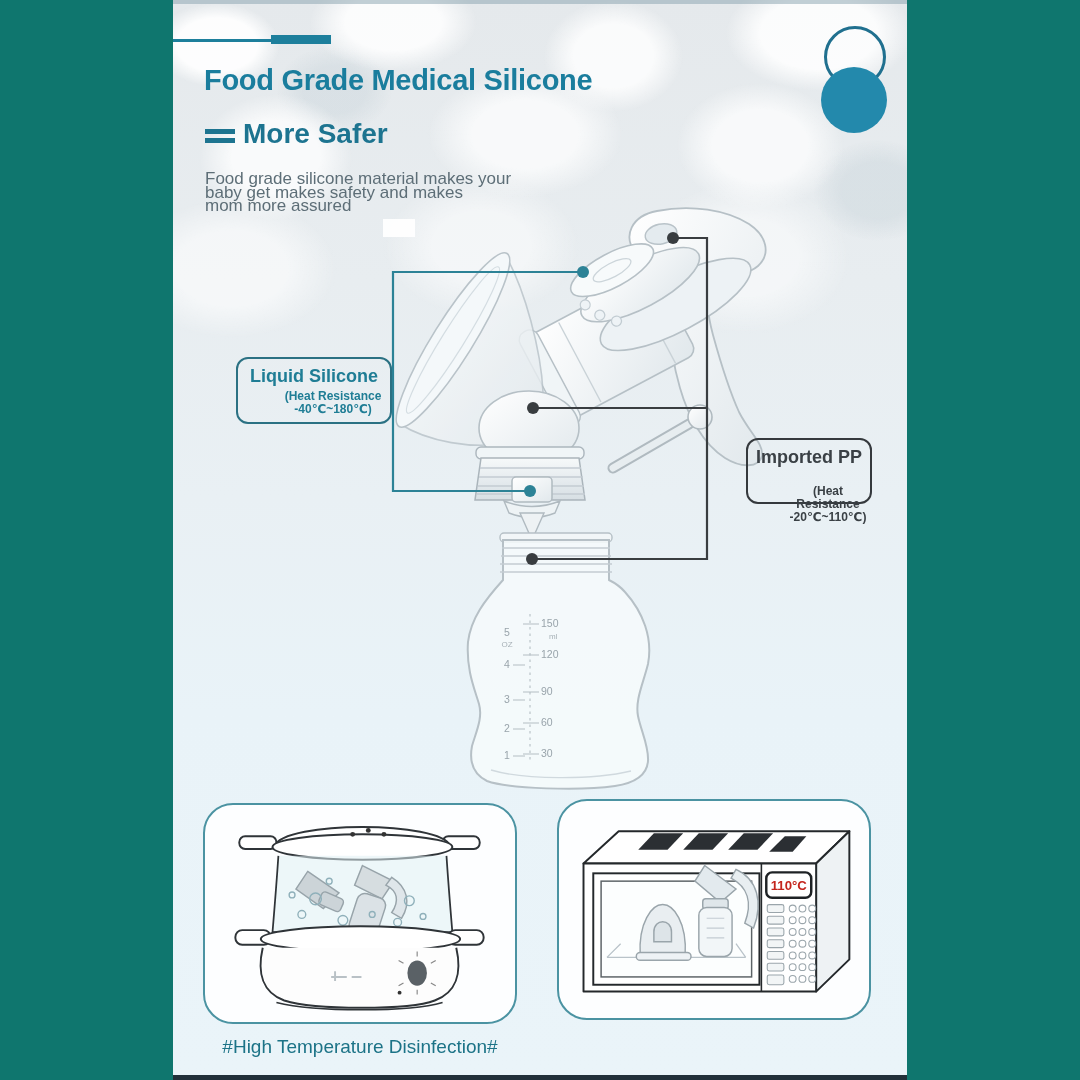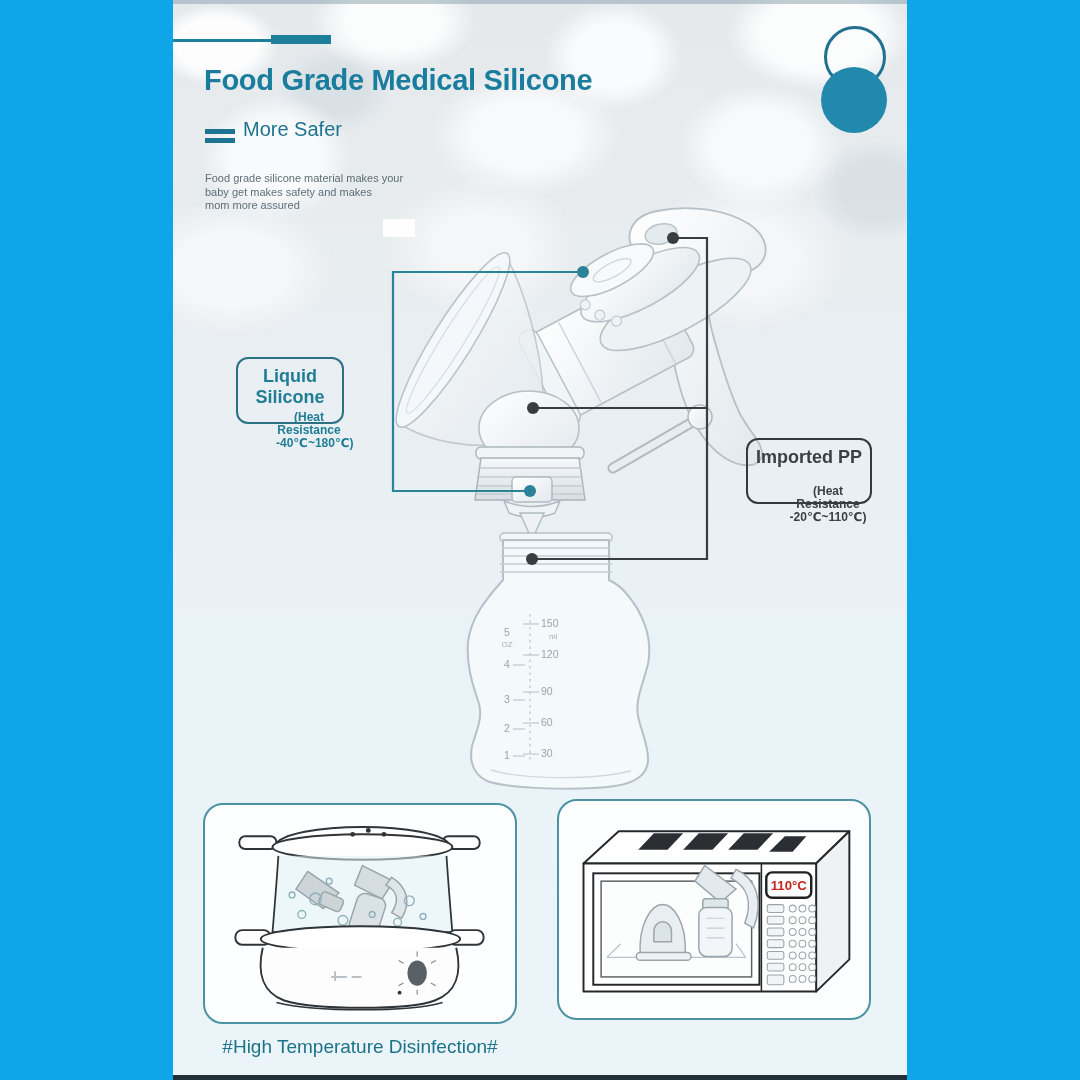--- a/index.html
+++ b/index.html
@@ -1,17 +1,17 @@
 <!DOCTYPE html>
 <html><head>
 <meta charset="utf-8">
 <style>
   html,body{margin:0;padding:0;background:#ffffff;width:1080px;height:1080px;overflow:hidden;
     font-family:"Liberation Sans","DejaVu Sans",sans-serif;}
-  .stage{position:relative;width:1080px;height:1080px;background:#0ea5e9;}
+  .stage{position:relative;width:1080px;height:1080px;background:#0f766e;}
   .card{position:absolute;left:173px;top:0;width:734px;height:1080px;overflow:hidden;
     background:linear-gradient(180deg,#e5e9ec 0%,#e8edf0 26%,#e9f0f4 46%,#e9f3f8 66%,#eaf4f9 100%);}
   
   .card::before{content:"";position:absolute;left:0;top:0;width:100%;height:560px;pointer-events:none;
     background:
       radial-gradient(90px 60px at 6% 8%, rgba(255,255,255,.9) 0 45%, transparent 70%),
       radial-gradient(120px 70px at 30% 4%, rgba(255,255,255,.85) 0 40%, transparent 70%),
       radial-gradient(100px 80px at 60% 10%, rgba(255,255,255,.8) 0 40%, transparent 70%),
       radial-gradient(130px 80px at 88% 6%, rgba(255,255,255,.85) 0 45%, transparent 72%),
       radial-gradient(110px 90px at 14% 28%, rgba(255,255,255,.75) 0 40%, transparent 70%),
@@ -25,36 +25,36 @@
     -webkit-mask-image:linear-gradient(180deg,#000 55%,transparent 100%);
     mask-image:linear-gradient(180deg,#000 55%,transparent 100%);}
   .top-strip{position:absolute;left:0;top:0;width:100%;height:4px;background:rgba(136,162,173,.5);}
   .bottom-strip{position:absolute;left:0;bottom:0;width:100%;height:5px;background:#22303a;}
   .accent-line{position:absolute;left:0;top:39px;width:100px;height:2.5px;background:#1d7f9c;}
   .accent-bar{position:absolute;left:98px;top:35px;width:60px;height:9px;background:#1d7f9c;}
   .title{position:absolute;left:31px;top:64px;font-size:29px;font-weight:700;color:#1a7d9d;letter-spacing:-.3px;white-space:nowrap;}
   .equals{position:absolute;left:32px;top:129px;width:30px;height:14px;}
   .equals .bar{position:absolute;left:0;width:30px;height:4.5px;background:#1d7490;}
   .equals .bar.b2{top:9px;}
-  .subtitle{position:absolute;left:70px;top:118px;font-size:20px;font-weight:400;color:#1d7490;white-space:nowrap;}
-  .desc{position:absolute;left:32px;top:172px;font-size:11px;line-height:13.5px;color:#5d6e77;}
+  .subtitle{position:absolute;left:70px;top:118px;font-size:28px;font-weight:700;color:#1d7490;white-space:nowrap;}
+  .desc{position:absolute;left:32px;top:172px;font-size:17px;line-height:13.5px;color:#5d6e77;}
   .logo-ring{position:absolute;left:651px;top:26px;width:56px;height:56px;border:3px solid #20708f;border-radius:50%;background:transparent;}
   .logo-disc{position:absolute;left:648px;top:67px;width:66px;height:66px;border-radius:50%;background:#2389ac;}
   .white-patch{position:absolute;left:210px;top:219px;width:32px;height:18px;background:#fff;opacity:.92;}
   .scene{position:absolute;left:0;top:0;width:734px;height:1080px;}
 
   .callout{position:absolute;border-radius:12px;text-align:center;padding-top:7px;box-sizing:border-box;}
   .callout .c-title{font-weight:700;}
   .callout .c-line{font-weight:700;font-size:12px;line-height:13px;margin-left:38px;}
-  .callout.silicone{left:63px;top:357px;width:108px;height:67px;border:2.5px solid #2b7183;color:#1f7d95;}
+  .callout.silicone{left:63px;top:357px;width:156px;height:67px;border:2.5px solid #2b7183;color:#1f7d95;}
   .callout.silicone .c-title{font-size:18px;margin-bottom:3px;}
   .callout.pp{left:573px;top:438px;width:126px;height:66px;border:2.5px solid #35393d;color:#3a4045;}
   .callout.pp .c-title{font-size:18px;margin-bottom:17px;}
 
-  .panel{position:absolute;width:314px;height:221px;background:#fdfeff;border:2.5px solid #4b93a2;border-radius:20px;box-sizing:border-box;overflow:hidden;}
+  .panel{position:absolute;width:314px;height:221px;background:#fdfeff;border:2.5px solid #4b93a2;border-radius:30px;box-sizing:border-box;overflow:hidden;}
   .panel.left{left:30px;top:803px;}
   .panel.right{left:384px;top:799px;}
   .caption{position:absolute;width:330px;text-align:center;font-size:19px;font-weight:400;color:#1c7387;}
   .caption.left{left:22px;top:1036px;}
   .caption.right{left:376px;top:1036px;}
   svg text{font-family:"Liberation Sans","DejaVu Sans",sans-serif;}
   .scale-num{fill:#99a4ab;font-size:10.5px;}
   .scale-unit{fill:#a7b1b7;font-size:8px;}
   .mw-temp{fill:#c4251d;font-size:13.5px;font-weight:700;}
 </style>

